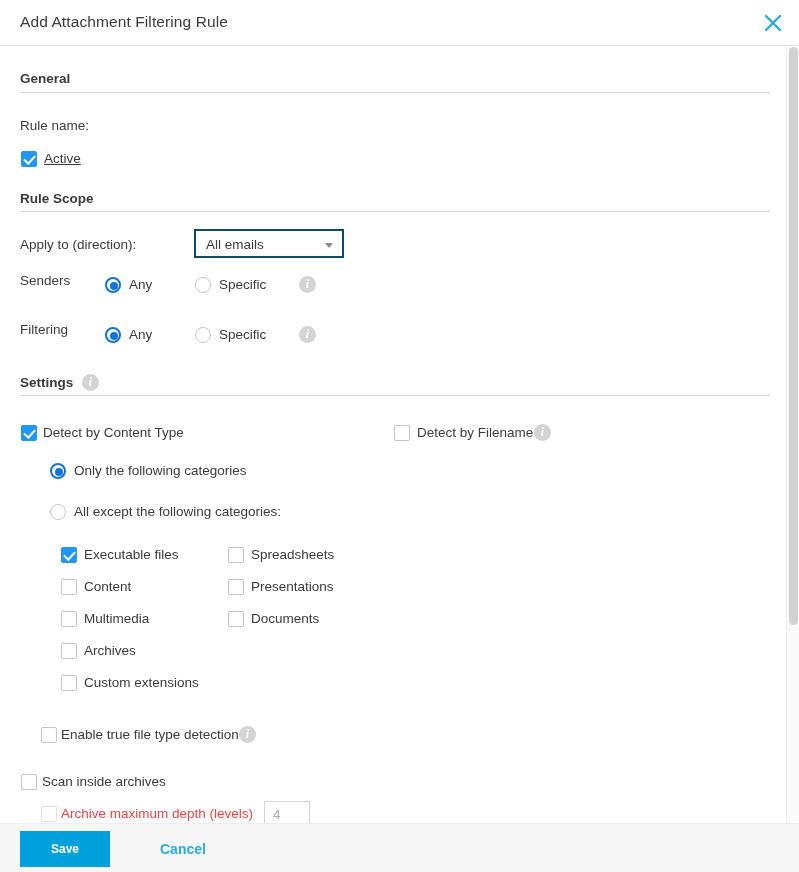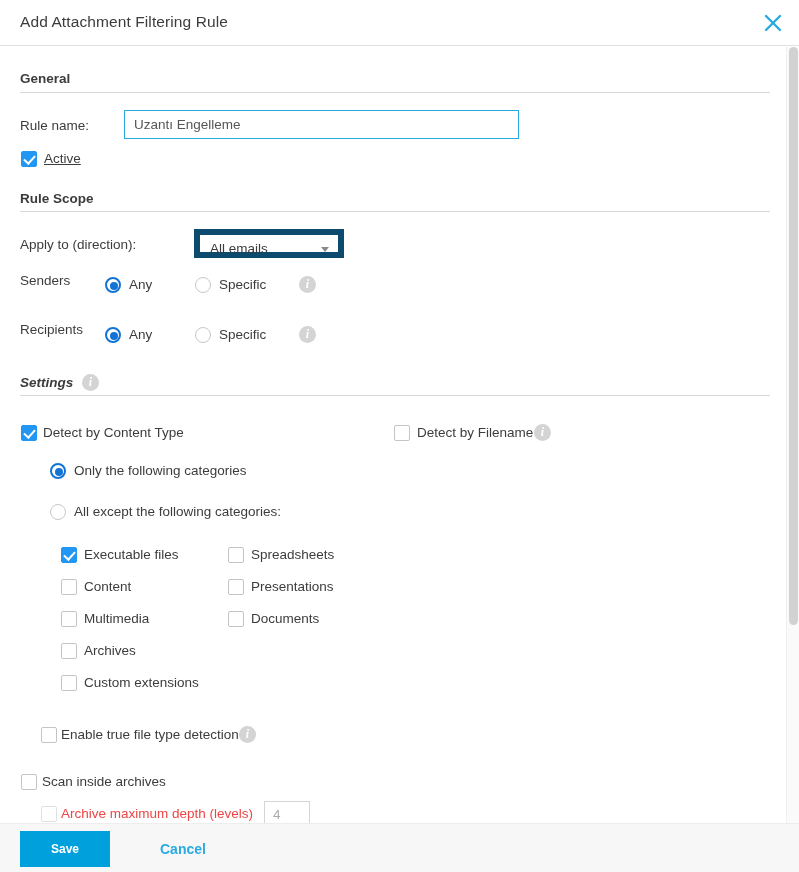--- a/index.html
+++ b/index.html
@@ -109,21 +109,21 @@
     font-family: "Liberation Sans", sans-serif;
     font-size: 13.5px;
     color: #aaaaaa;
     padding: 0 8px;
     outline: none;
   }
 
   
   .selectbox {
     position: absolute;
-    border: 6px solid #0c4a6e;
+    border: 2px solid #0c4a6e;
     background: #ffffff;
     font-size: 13.5px;
     color: #3c3c3c;
     cursor: pointer;
   }
   .selectbox .sel-value {
     position: absolute;
     left: 10px; top: 6px;
     white-space: nowrap;
   }
@@ -250,49 +250,48 @@
       </svg>
     </div>
   </div>
 
   <div class="scrollarea">
 
     <div class="section-head" style="left:20px; top:24px;">General</div>
     <div class="section-rule" style="top:45px;"></div>
 
     <div class="lbl" style="left:20px; top:71px;">Rule name:</div>
-    <input class="textinput" style="left: 124px; top: 63px; width: 395px; height: 29px;" value="Uzantı Engelleme">
 
     <div class="cb checked" style="left:21px; top:104px;"></div>
     <div class="lbl" style="left:44px; top:104px;text-decoration:underline;">Active</div>
 
     <div class="section-head" style="left:20px; top:144px;">Rule Scope</div>
     <div class="section-rule" style="top:164px;"></div>
 
     <div class="lbl" style="left:20px; top:190px;">Apply to (direction):</div>
     <div class="selectbox" style="left:194px; top:182px; width:150px; height:29px;">
       <span class="sel-value">All emails</span>
       <span class="sel-arrow"></span>
     </div>
 
     <div class="lbl" style="left:20px; top:226px;">Senders</div>
     <div class="rb selected" style="left:105px; top:230px;"></div>
     <div class="lbl" style="left:129px; top:230px;">Any</div>
     <div class="rb" style="left:195px; top:230px;"></div>
     <div class="lbl" style="left:219px; top:230px;">Specific</div>
     <div class="info" style="left:299px; top:229px;"></div>
 
-    <div class="lbl" style="left:20px; top:275px;">Recipients</div>
+    <div class="lbl" style="left:20px; top:275px;">Filtering</div>
     <div class="rb selected" style="left:105px; top:280px;"></div>
     <div class="lbl" style="left:129px; top:280px;">Any</div>
     <div class="rb" style="left:195px; top:280px;"></div>
     <div class="lbl" style="left:219px; top:280px;">Specific</div>
     <div class="info" style="left:299px; top:279px;"></div>
 
-    <div class="section-head" style="left:20px; top:328px;font-style:italic;">Settings</div>
+    <div class="section-head" style="left:20px; top:328px;">Settings</div>
     <div class="info" style="left:82px; top:327px;"></div>
     <div class="section-rule" style="top:348px;"></div>
 
     <div class="cb checked" style="left:21px; top:378px;"></div>
     <div class="lbl" style="left:43px; top:378px;">Detect by Content Type</div>
 
     <div class="cb" style="left:394px; top:378px;"></div>
     <div class="lbl" style="left:417px; top:378px;">Detect by Filename</div>
     <div class="info" style="left:534px; top:377px;"></div>
 

